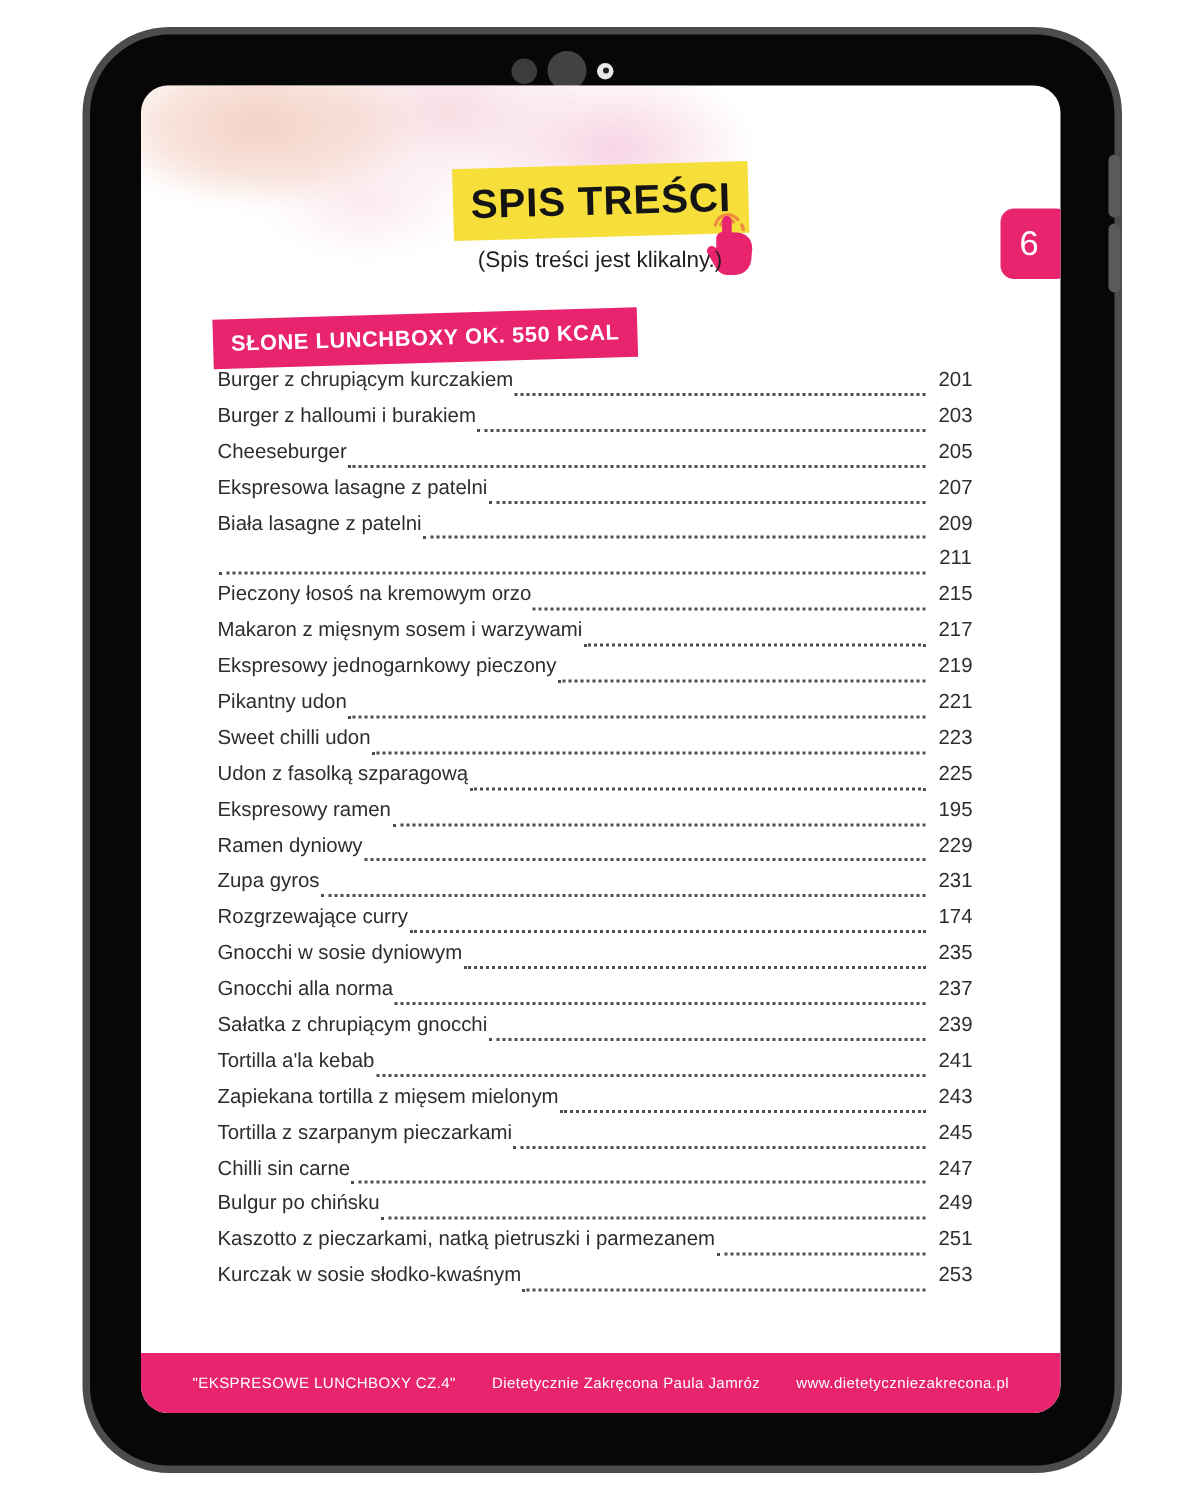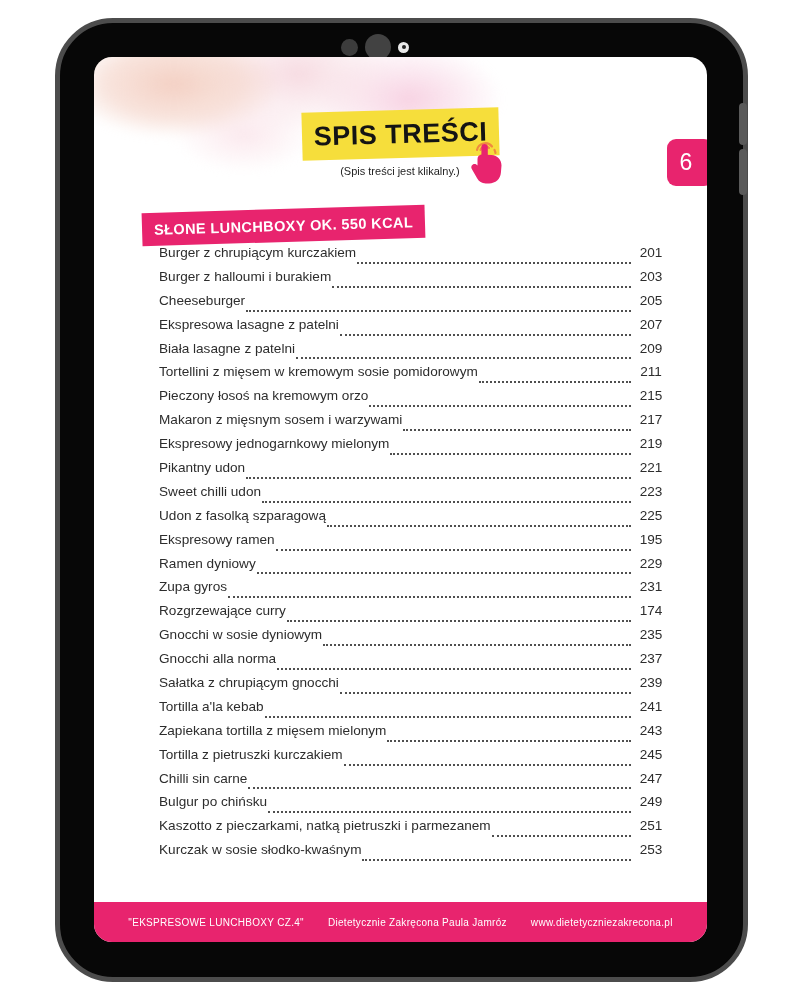--- a/index.html
+++ b/index.html
@@ -42,39 +42,39 @@
   
   .title-box {
     position:absolute; left:208px; top:53px; width:197px; height:48px;
     background:#F6DE3B; transform:rotate(-1.6deg);
     display:flex; align-items:center; justify-content:center;
   }
   .title-box h1 { font-size:27px; font-weight:bold; letter-spacing:0.5px; color:#141414; }
   .tap-icon { position:absolute; left:374px; top:80px; width:38px; height:54px; }
   .subtitle {
     position:absolute; left:195px; top:108px; width:222px;
-    text-align:center; font-size:11px; color:#1f1f1f;
+    text-align:center; font-size:15px; color:#1f1f1f;
   }
   .page-badge {
     position:absolute; right:-6px; top:82px; width:46px; height:47px;
     background:#E8246E; border-radius:9px;
     display:flex; align-items:center; justify-content:center;
     color:#ffffff; font-size:23px; padding-right:8px;
   }
 
   
   .section-banner {
     position:absolute; left:48px; top:152px; height:33px;
     background:#E8246E; transform:rotate(-1.7deg);
     display:flex; align-items:center; padding:0 12px;
   }
   .section-banner span { color:#ffffff; font-weight:bold; font-size:14.5px; letter-spacing:0.4px; white-space:nowrap; }
 
   
-  .toc { position:absolute; left:65px; top:188px; width:510px; }
+  .toc { position:absolute; left:51px; top:188px; width:510px; }
   .toc-row { display:flex; align-items:baseline; height:23.9px; font-size:13.6px; color:#2d2d2d; }
   .toc-name { white-space:nowrap; }
   .toc-leader { flex:1; border-bottom:2px dotted #4f4f4f; align-self:flex-end; margin:0 2px 5px 1px; min-width:8px; }
   .toc-page { width:36px; text-align:center; white-space:nowrap; }
 
   
   .footer {
     position:absolute; left:0; bottom:0; width:100%; height:40px;
     background:#E8246E; display:flex; align-items:center; justify-content:center; gap:24px;
   }
@@ -147,40 +147,39 @@
     <span class="toc-page">207</span>
   </div>
 
   <div class="toc-row">
     <span class="toc-name">Biała lasagne z patelni</span>
     <span class="toc-leader"></span>
     <span class="toc-page">209</span>
   </div>
 
   <div class="toc-row">
-    <span class="toc-name">Tortellini z mięsem w kremowym sosie pomidorowym</span>
     <span class="toc-leader"></span>
     <span class="toc-page">211</span>
   </div>
 
 
   <div class="toc-row">
     <span class="toc-name">Pieczony łosoś na kremowym orzo</span>
     <span class="toc-leader"></span>
     <span class="toc-page">215</span>
   </div>
 
   <div class="toc-row">
     <span class="toc-name">Makaron z mięsnym sosem i warzywami</span>
     <span class="toc-leader"></span>
     <span class="toc-page">217</span>
   </div>
 
   <div class="toc-row">
-    <span class="toc-name">Ekspresowy jednogarnkowy mielonym</span>
+    <span class="toc-name">Ekspresowy jednogarnkowy pieczony</span>
     <span class="toc-leader"></span>
     <span class="toc-page">219</span>
   </div>
 
   <div class="toc-row">
     <span class="toc-name">Pikantny udon</span>
     <span class="toc-leader"></span>
     <span class="toc-page">221</span>
   </div>
 
@@ -244,21 +243,21 @@
     <span class="toc-page">241</span>
   </div>
 
   <div class="toc-row">
     <span class="toc-name">Zapiekana tortilla z mięsem mielonym</span>
     <span class="toc-leader"></span>
     <span class="toc-page">243</span>
   </div>
 
   <div class="toc-row">
-    <span class="toc-name">Tortilla z pietruszki kurczakiem</span>
+    <span class="toc-name">Tortilla z szarpanym pieczarkami</span>
     <span class="toc-leader"></span>
     <span class="toc-page">245</span>
   </div>
 
   <div class="toc-row">
     <span class="toc-name">Chilli sin carne</span>
     <span class="toc-leader"></span>
     <span class="toc-page">247</span>
   </div>
 

